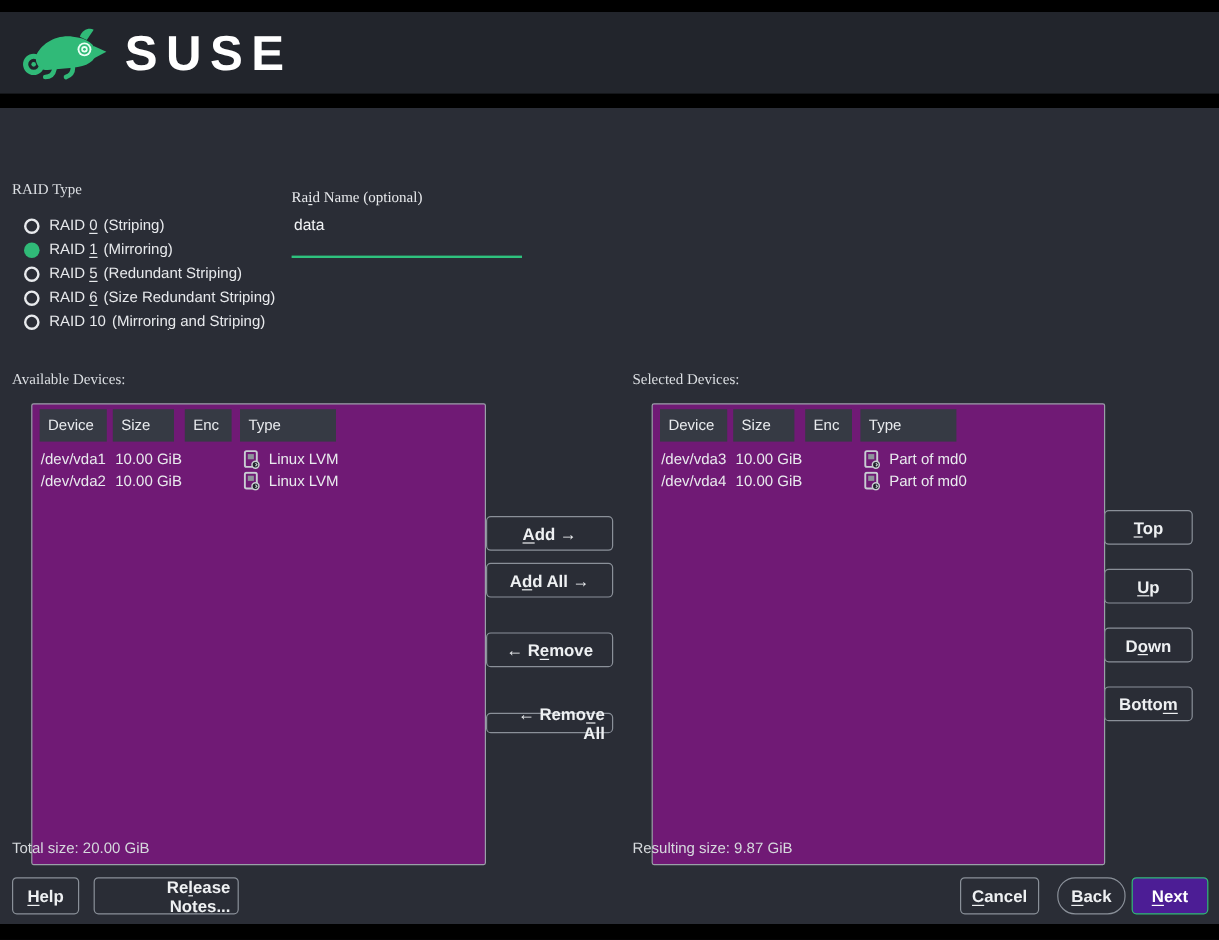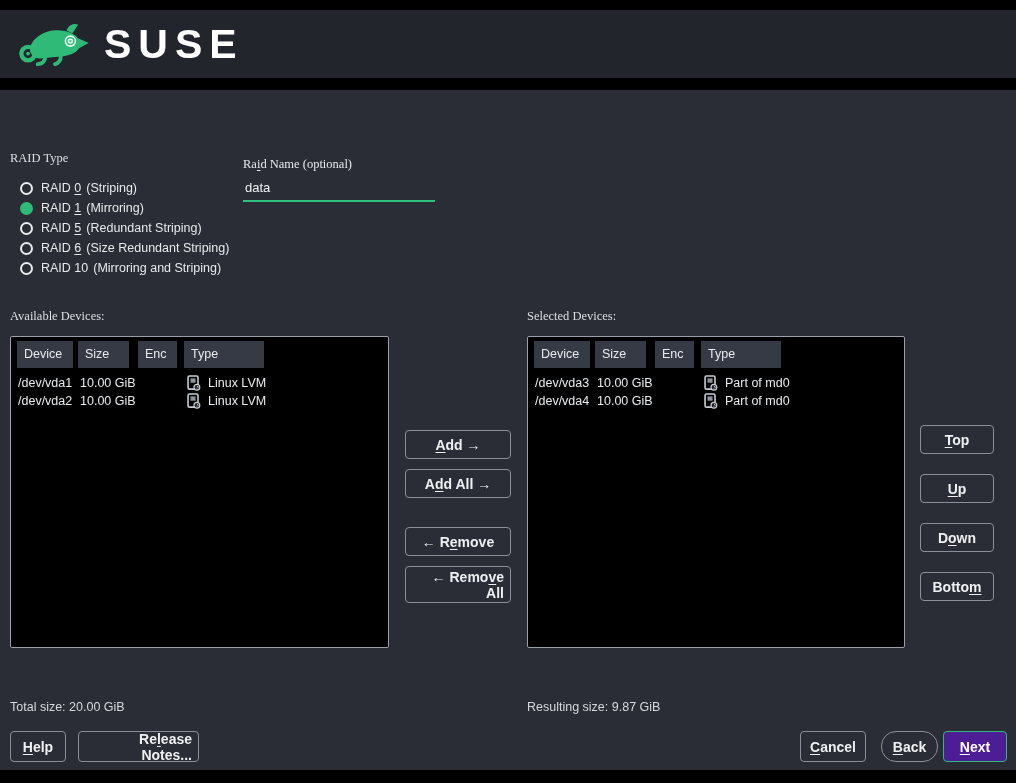--- a/index.html
+++ b/index.html
@@ -21,25 +21,25 @@
   .radio-row{position:absolute;left:20px;display:flex;align-items:center;gap:8px;height:16px;
              color:#e7e9ec;font-size:12.5px;cursor:default;}
   .radio-dot{width:13px;height:13px;border-radius:50%;border:2px solid #e8eaed;box-sizing:border-box;flex:0 0 auto;}
   .radio-row.selected .radio-dot{border:none;background:#30ba78;}
   .radio-desc{margin-left:5px;}
   .mn{text-decoration:underline;text-underline-offset:2px;}
 
   
   #raid-name-input{position:absolute;left:243px;top:178px;width:188px;background:transparent;
       border:none;border-bottom:2px solid #2ec27e;color:#f2f4f6;font-size:13px;
-      font-family:"Liberation Sans",sans-serif;padding:2px 2px 5px 2px;outline:none;}
-
-  
-  .dtable{position:absolute;top:336px;height:312px;background:#000000;border:1px solid #9aa0a8;
-          border-radius:2px;box-sizing:border-box;}
+      font-family:"Liberation Sans",sans-serif;padding:2px 2px 18px 2px;outline:none;}
+
+  
+  .dtable{position:absolute;top:336px;height:385px;background:#701a75;border:1px solid #9aa0a8;
+          border-radius:2px;box-sizing:border-box;margin-left:16px;}
   .th{position:absolute;top:4px;height:27px;background:#363a44;color:#e9ebee;font-size:12.5px;
       line-height:27px;padding-left:7px;box-sizing:border-box;}
   .trow{position:absolute;left:0;width:100%;height:18px;color:#e9ebee;font-size:12.5px;line-height:18px;}
   .trow .c-dev{position:absolute;left:7px;}
   .trow .c-size{position:absolute;left:69px;}
   .trow .c-type{position:absolute;left:175px;display:flex;align-items:center;gap:7px;}
   .part-icon{display:inline-block;width:15px;height:16px;}
 
   
   .btn{position:absolute;display:flex;align-items:center;justify-content:center;
@@ -180,21 +180,21 @@
 
     <button class="btn" style="left:405px;top:340px;width:106px;height:29px;">
         <span><span></span><span class="mn">A</span><span>dd →</span></span>
       </button>
     <button class="btn" style="left:405px;top:379px;width:106px;height:29px;">
         <span><span>A</span><span class="mn">d</span><span>d All →</span></span>
       </button>
     <button class="btn" style="left:405px;top:437px;width:106px;height:29px;">
         <span><span>← R</span><span class="mn">e</span><span>move</span></span>
       </button>
-    <button class="btn" style="left:405px;top:476px;width:106px;height:37px;padding-left:20px;">
+    <button class="btn" style="left:405px;top:504px;width:106px;height:17px;padding-left:20px;">
         <span><span>← Remo</span><span class="mn">v</span><span>e All</span></span>
       </button>
 
     <button class="btn" style="left:920px;top:335px;width:74px;height:29px;">
         <span><span></span><span class="mn">T</span><span>op</span></span>
       </button>
     <button class="btn" style="left:920px;top:384px;width:74px;height:29px;">
         <span><span></span><span class="mn">U</span><span>p</span></span>
       </button>
     <button class="btn" style="left:920px;top:433px;width:74px;height:29px;">

